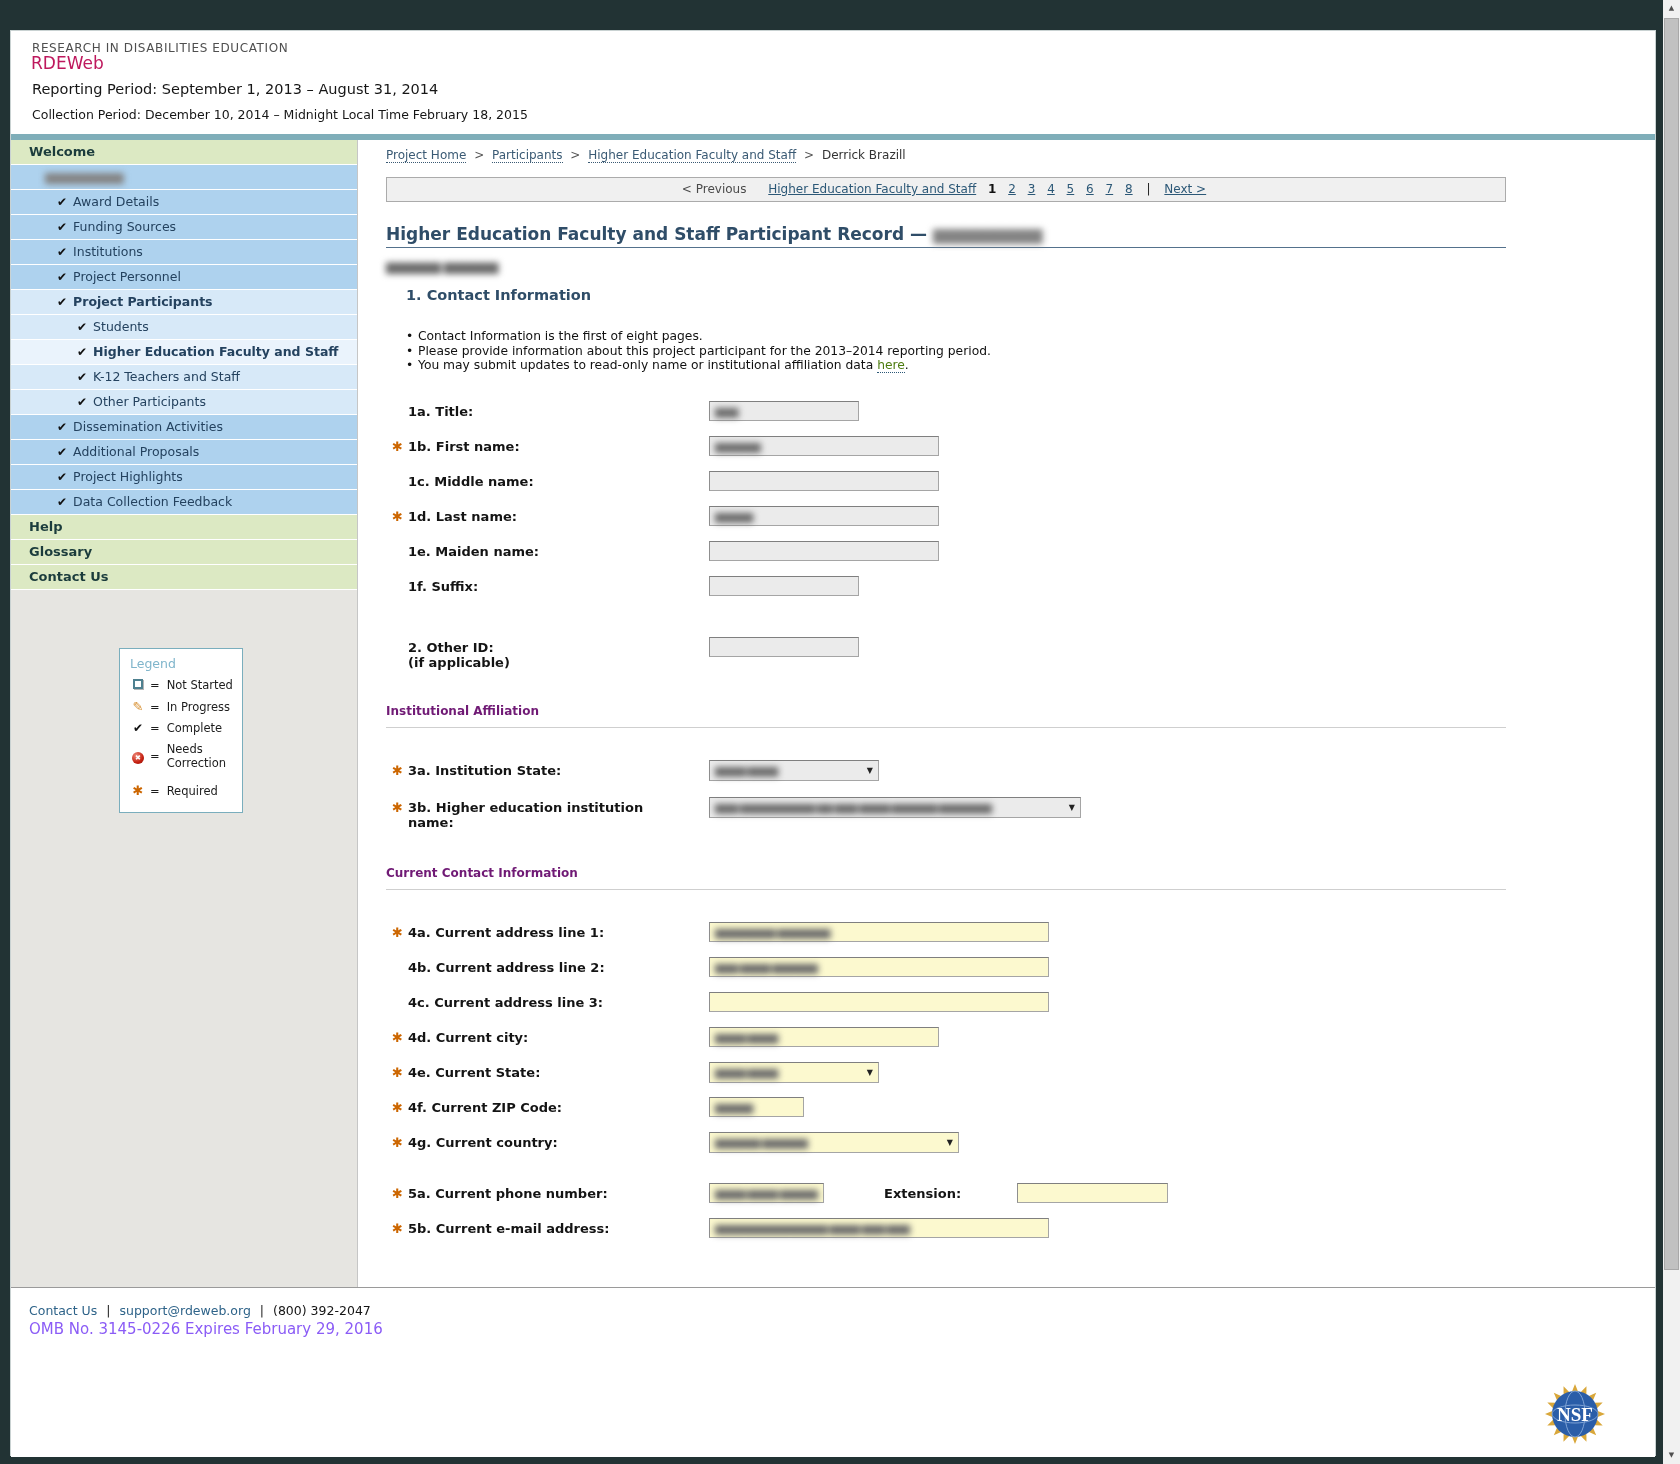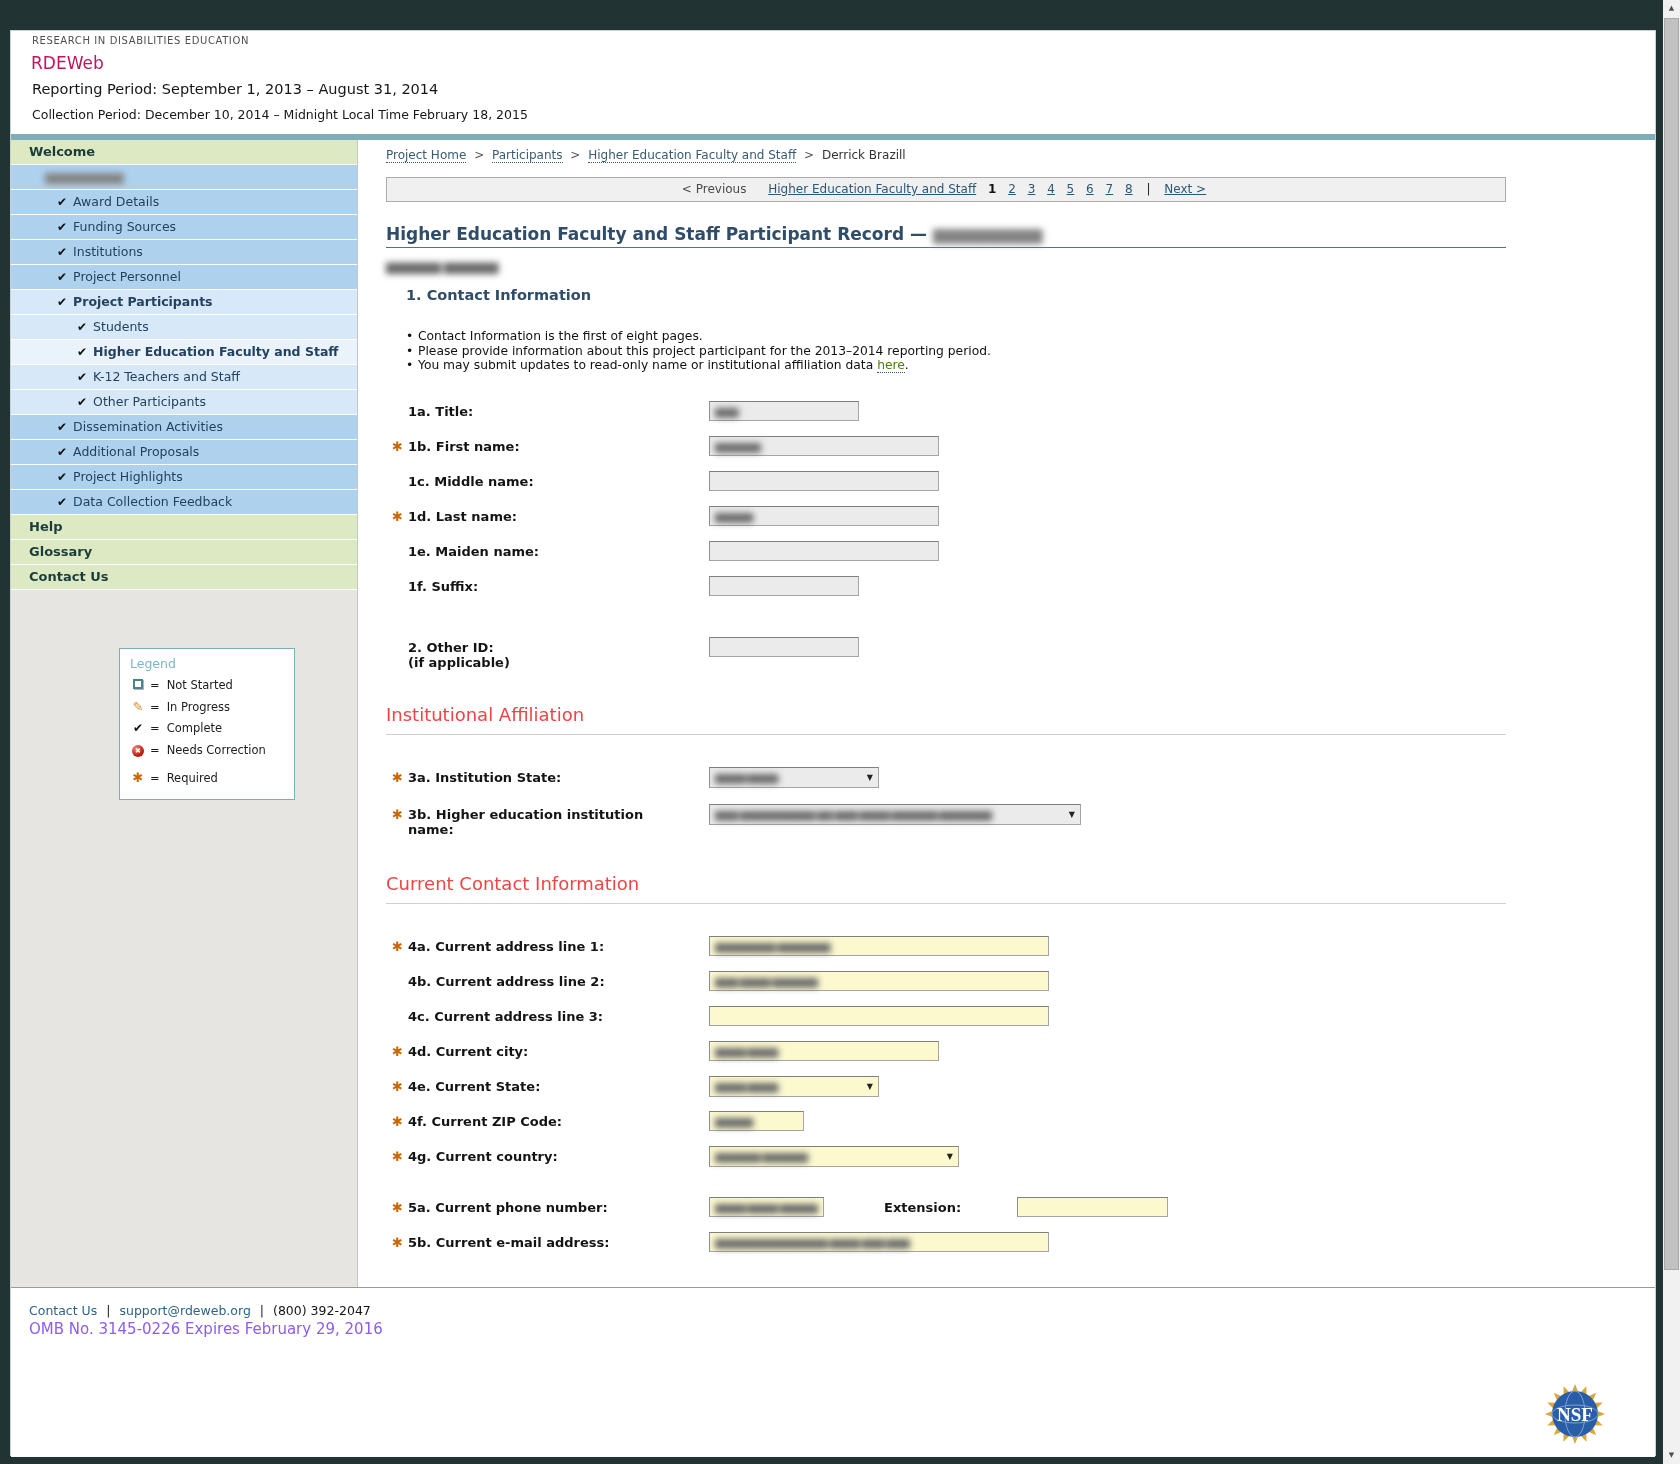--- a/index.html
+++ b/index.html
@@ -10,21 +10,21 @@
     position:relative;
     overflow:hidden;
     color:#141414;
   }
   .page {
     position:absolute; left:10px; top:30px; width:1646px; height:1426px;
     background:#ffffff; border:1px solid #c9d2d2;
   }
   
   .page-header { position:relative; height:103px; }
-  .eyebrow { position:absolute; left:21px; top:4px; font-size:10px; letter-spacing:.6px; color:#4f4f4f;text-align:right; }
+  .eyebrow { position:absolute; left:21px; top:10px; font-size:12px; letter-spacing:.6px; color:#4f4f4f;text-align:right; }
   .app-name { position:absolute; left:20px; top:22px; font-size:17px; color:#be185d; }
   .reporting { position:absolute; left:21px; top:50px; font-size:14.5px; color:#161616; }
   .collection { position:absolute; left:21px; top:76px; font-size:12.5px; color:#161616; }
   .account { position:absolute; top:9px; right:46px; text-align:right; font-size:12.5px; }
   .account .row2 { margin-top:4px; }
   .alink { color:#2e6389; cursor:pointer; text-decoration:none; }
   .asep { color:#222; margin:0 5px; }
   .teal-bar { height:6px; background:#7faeb9; }
   
   .columns { display:flex; height:1147px; overflow:hidden; }
@@ -34,21 +34,21 @@
   .srow.green { background:#dce9c3; font-weight:bold; color:#1b3c3c; padding-left:18px; font-size:13px; }
   .srow.blue  { background:#aed2ee; }
   .srow.lblue { background:#d7e9f8; }
   .srow.sel   { background:#eaf3fc; }
   .srow.award { padding-left:34px; }
   .srow.sub   { padding-left:66px; }
   .srow.bold  { font-weight:bold; }
   .chk { color:#111; margin-right:6px; font-size:12px; }
   .sidebar-rest { background:#e6e5e1; height:100%; padding-top:58px; }
   
-  .legend { margin-left:108px; width:176px; background:#fff; border:1px solid #7aaebd; padding:7px 8px 14px 10px; }
+  .legend { margin-left:108px; width:124px; background:#fff; border:1px solid #7aaebd; padding:7px 8px 14px 10px; }
   .legend-title { color:#7fb5cb; font-size:12.5px; margin-bottom:4px; }
   .leg-row { display:flex; align-items:center; margin-top:7px; font-size:11.5px; color:#1c1c1c; }
   .leg-row.spaced { margin-top:13px; }
   .leg-icon { width:16px; text-align:center; margin-right:4px; flex:none; }
   .leg-eq { margin-right:7px; }
   .sq { display:inline-block; width:10px; height:10px; border:2px solid #4e808f; background:#fff; box-shadow:1px 1px 0 #b5b5b5; }
   .pencil { color:#d78e2e; font-size:13px; }
   .legcheck { color:#111; font-size:12px; }
   .redball { display:inline-block; width:12px; height:12px; border-radius:50%;
              background:radial-gradient(circle at 35% 30%, #f08a7a, #c41f10 60%, #8c1208);
@@ -87,21 +87,21 @@
   .inp.select { height:21px; }
   .inp .val { display:block; padding:3px 14px 0 5px; font-size:11px; line-height:14px;
               white-space:nowrap; overflow:hidden; }
   .arrow { position:absolute; right:5px; top:5px; font-size:8px; color:#222; }
   .blurred { filter:blur(3px); color:#6b6b6b; letter-spacing:-1px; }
   .blurred.lt { color:#848484; }
   .w95{width:95px;} .w115{width:115px;} .w150{width:150px;} .w151{width:151px;}
   .w170{width:170px;} .w230{width:230px;} .w250{width:250px;} .w340{width:340px;} .w372{width:372px;}
   .ext-label { font-size:13px; font-weight:bold; padding:3px 0 0 0; margin:0 8px 0 12px; }
   .sechdr { width:1120px; margin-top:34px; padding-bottom:9px; border-bottom:1px solid #cfcfcf;
-            font-size:18px; font-weight:normal; color:#ef4444; }
+            font-size:12px; font-weight:bold; color:#701a75; }
   .helptext { margin-top:28px; margin-left:20px; font-size:12.3px; color:#111; }
   
   .page-footer { position:relative; height:170px; border-top:1px solid #9a9a9a; background:#fff; }
   .f-line1 { position:absolute; left:18px; top:15px; font-size:12.5px; }
   .f-line2 { position:absolute; left:18px; top:32px; font-size:15px; color:#8b5cf6; }
   .flink { color:#2e6389; cursor:pointer; }
   .fsep { color:#222; margin:0 5px; }
   .nsf-logo { position:absolute; right:50px; top:96px; width:60px; height:60px; }
   
   .scrollbar { position:absolute; right:0; top:0; width:17px; height:1464px; background:#f1f1f1; }

